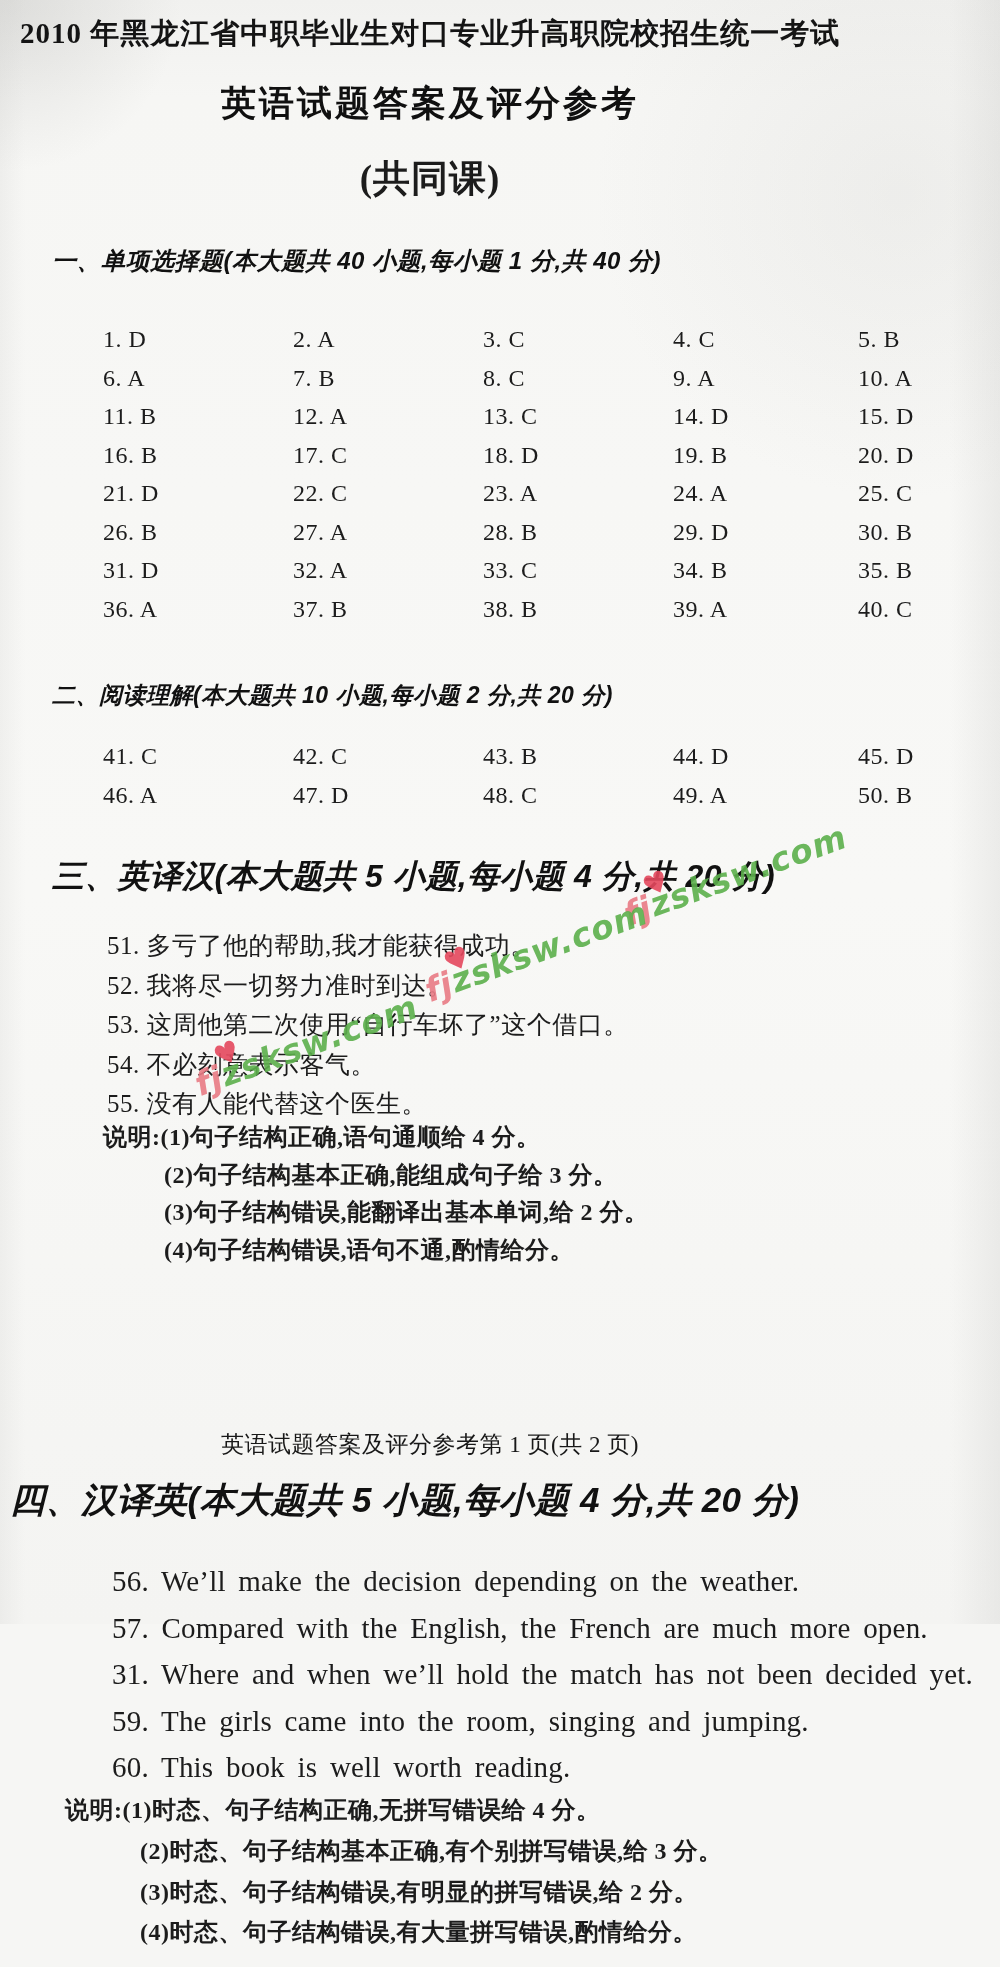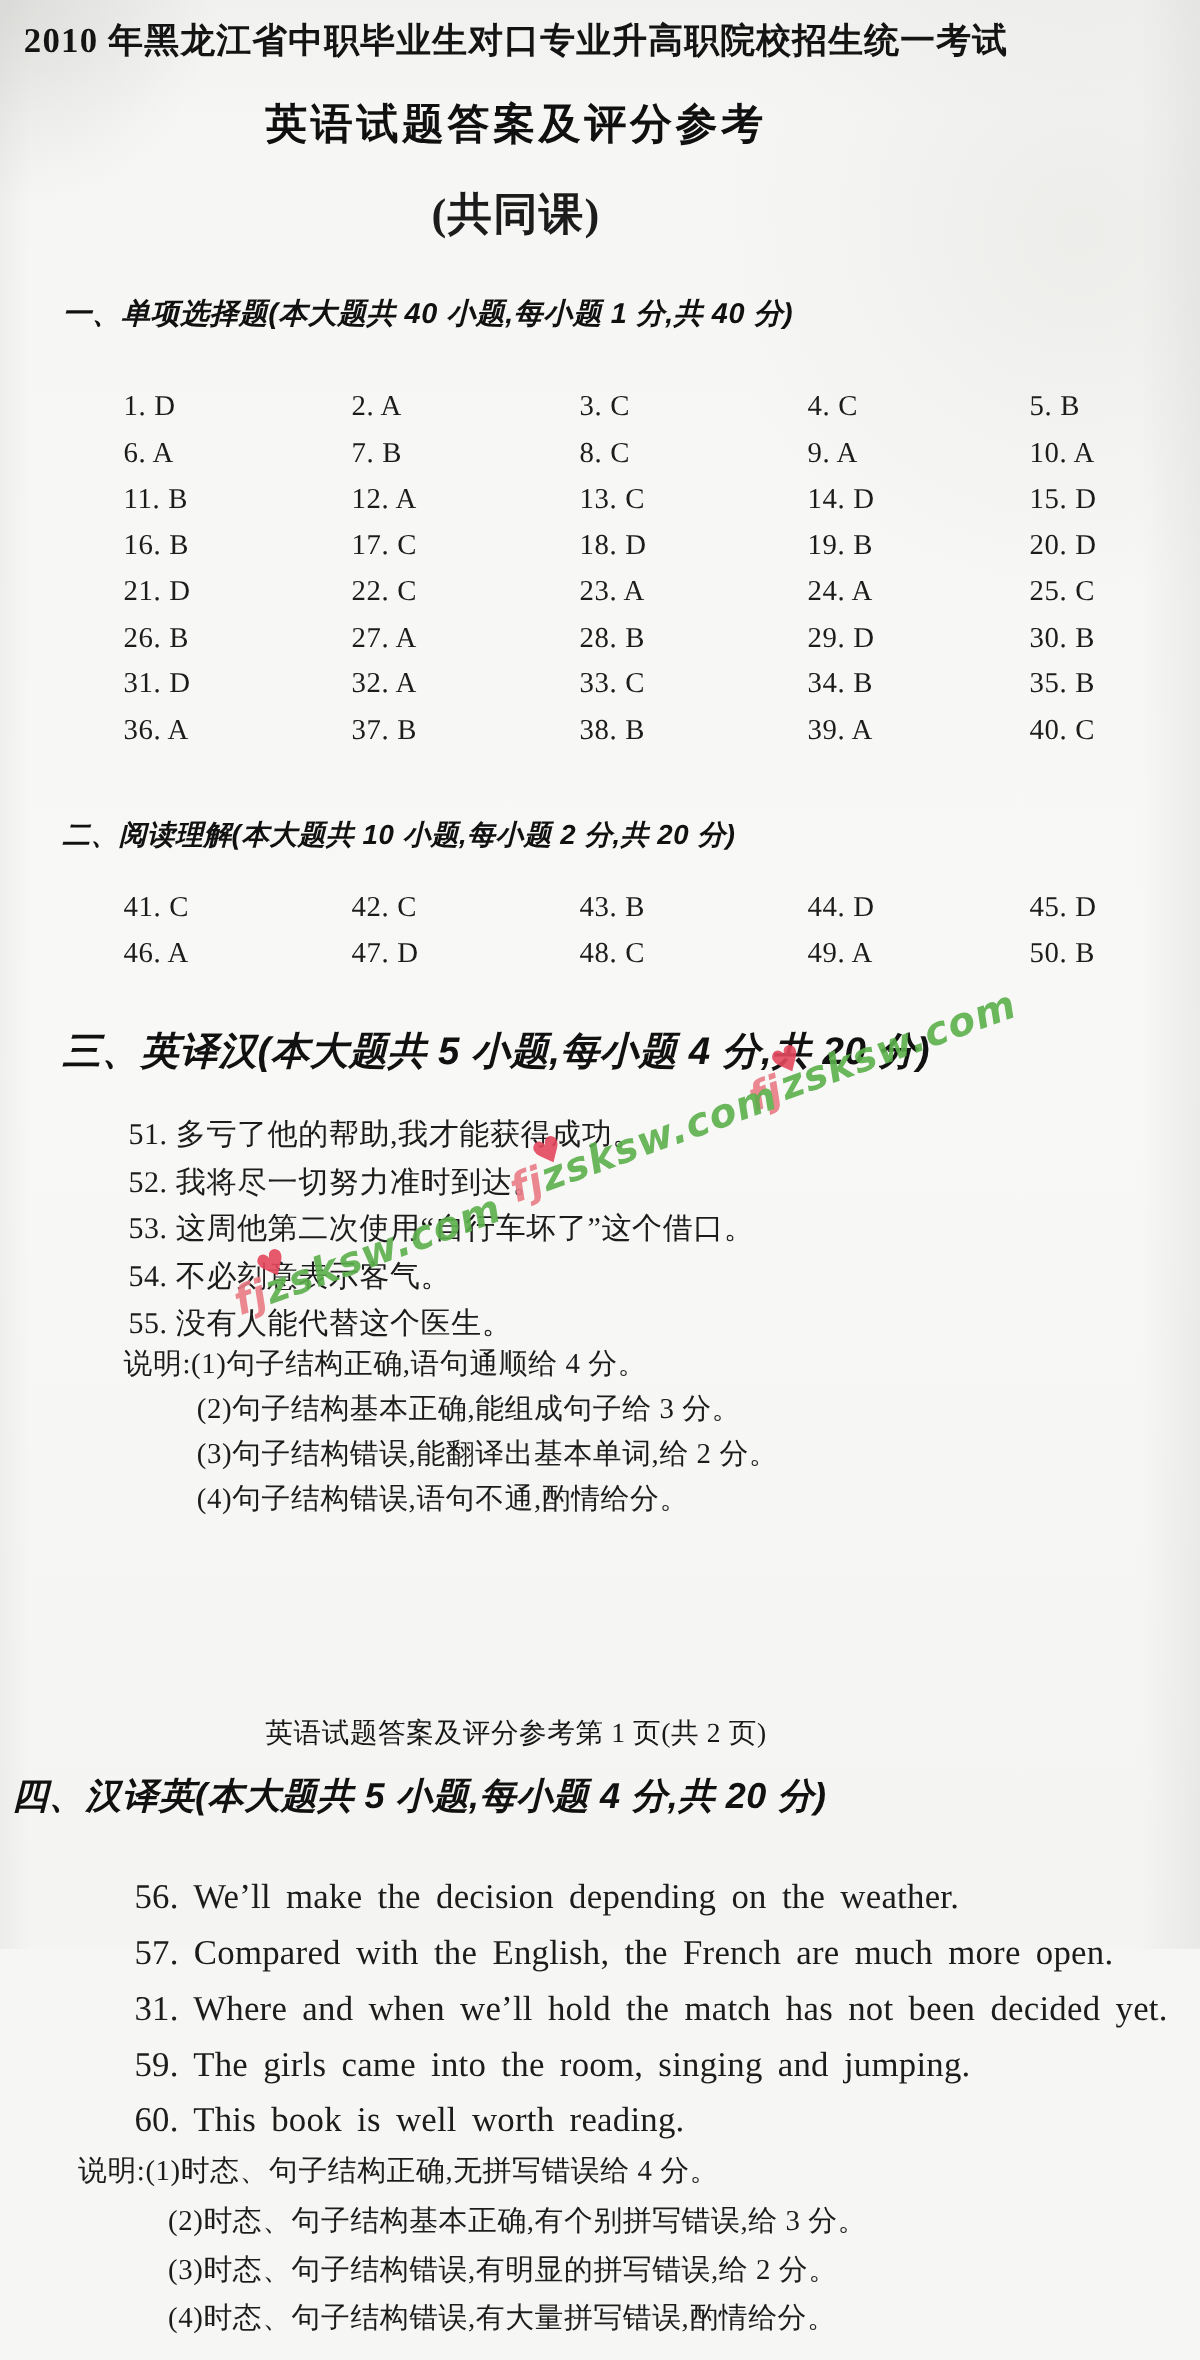--- a/index.html
+++ b/index.html
@@ -23,33 +23,33 @@
   .title1{top:14px;font-size:29px;font-weight:bold;letter-spacing:1px;color:#141414;}
   .title2{top:80px;font-size:35px;font-weight:bold;letter-spacing:3px;color:#101010;}
   .title3{top:154px;font-size:37px;font-weight:bold;letter-spacing:1px;}
   .h1{
     font-family:"Liberation Sans","DejaVu Sans",sans-serif;
     font-weight:bold;color:#111;letter-spacing:0.5px;white-space:nowrap;font-style:italic;
   }
   .s1h{left:52px;top:245px;font-size:24px;}
   .s2h{left:52px;top:680px;font-size:23px;}
   .s3h{left:52px;top:855px;font-size:32px;}
-  .s4h{left:10px;top:1477px;font-size:30px;}
+  .s4h{left:10px;top:1477px;font-size:35px;}
   .grid{
     display:grid;left:103px;width:862px;
     grid-template-columns:190px 190px 190px 185px 1fr;
     font-size:24px;letter-spacing:0.5px;
   }
   .grid .cell{height:38.5px;line-height:38.5px;white-space:nowrap;}
   .g1{top:320px;}
   .g2{top:737px;}
   .cnlist{left:107px;top:926px;font-size:25px;line-height:39.5px;letter-spacing:0.5px;}
   .cnlist .cnline{white-space:nowrap;}
   .notes{font-size:24px;letter-spacing:0.5px;}
-  .notes .noteline{white-space:nowrap;}
+  .notes .noteline{white-space:nowrap;font-weight:bold;}
   .n1{left:103px;top:1119px;line-height:37.6px;}
   .n1 .noteline:not(:first-child){padding-left:61px;}
   .n2{left:65px;top:1790px;line-height:40.8px;}
   .n2 .noteline:not(:first-child){padding-left:75px;}
   .footer{top:1429px;font-size:23px;letter-spacing:0.5px;color:#181818;}
   .enlist{left:112px;top:1558px;font-size:29px;line-height:46.5px;word-spacing:0.18em;}
   .enlist .enline{white-space:nowrap;letter-spacing:0.2px;}
   
   .wm{
     position:absolute;

